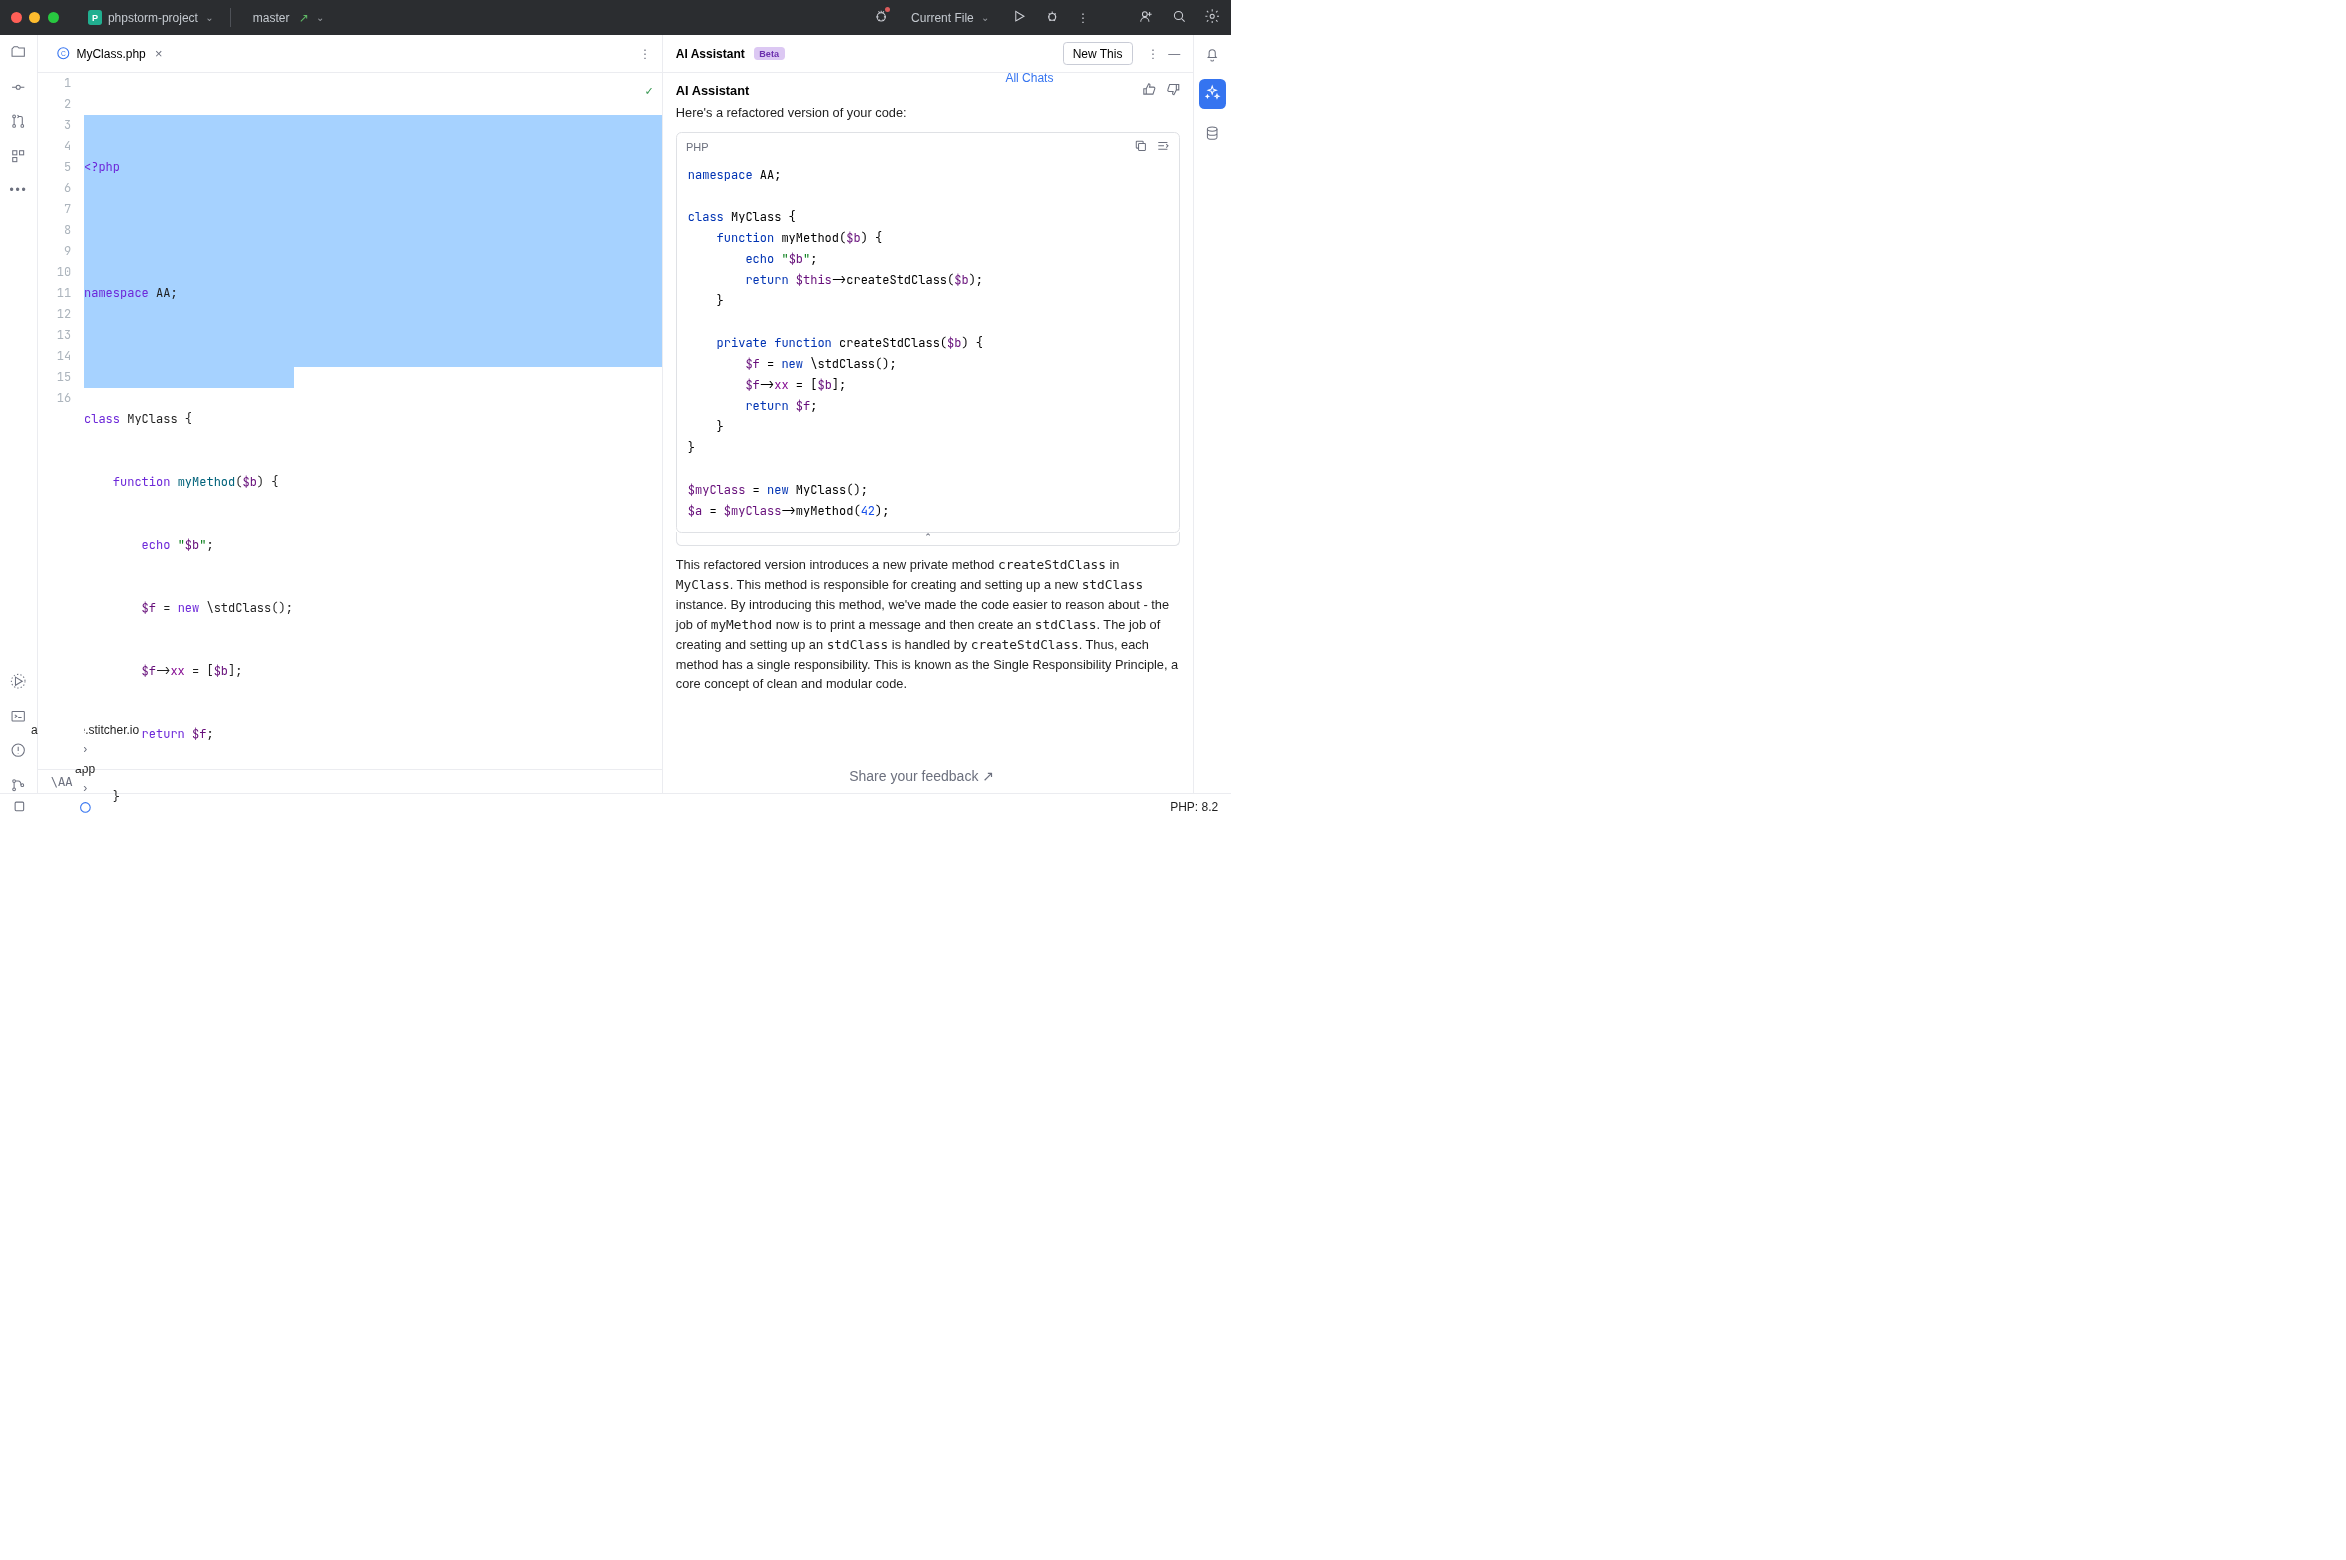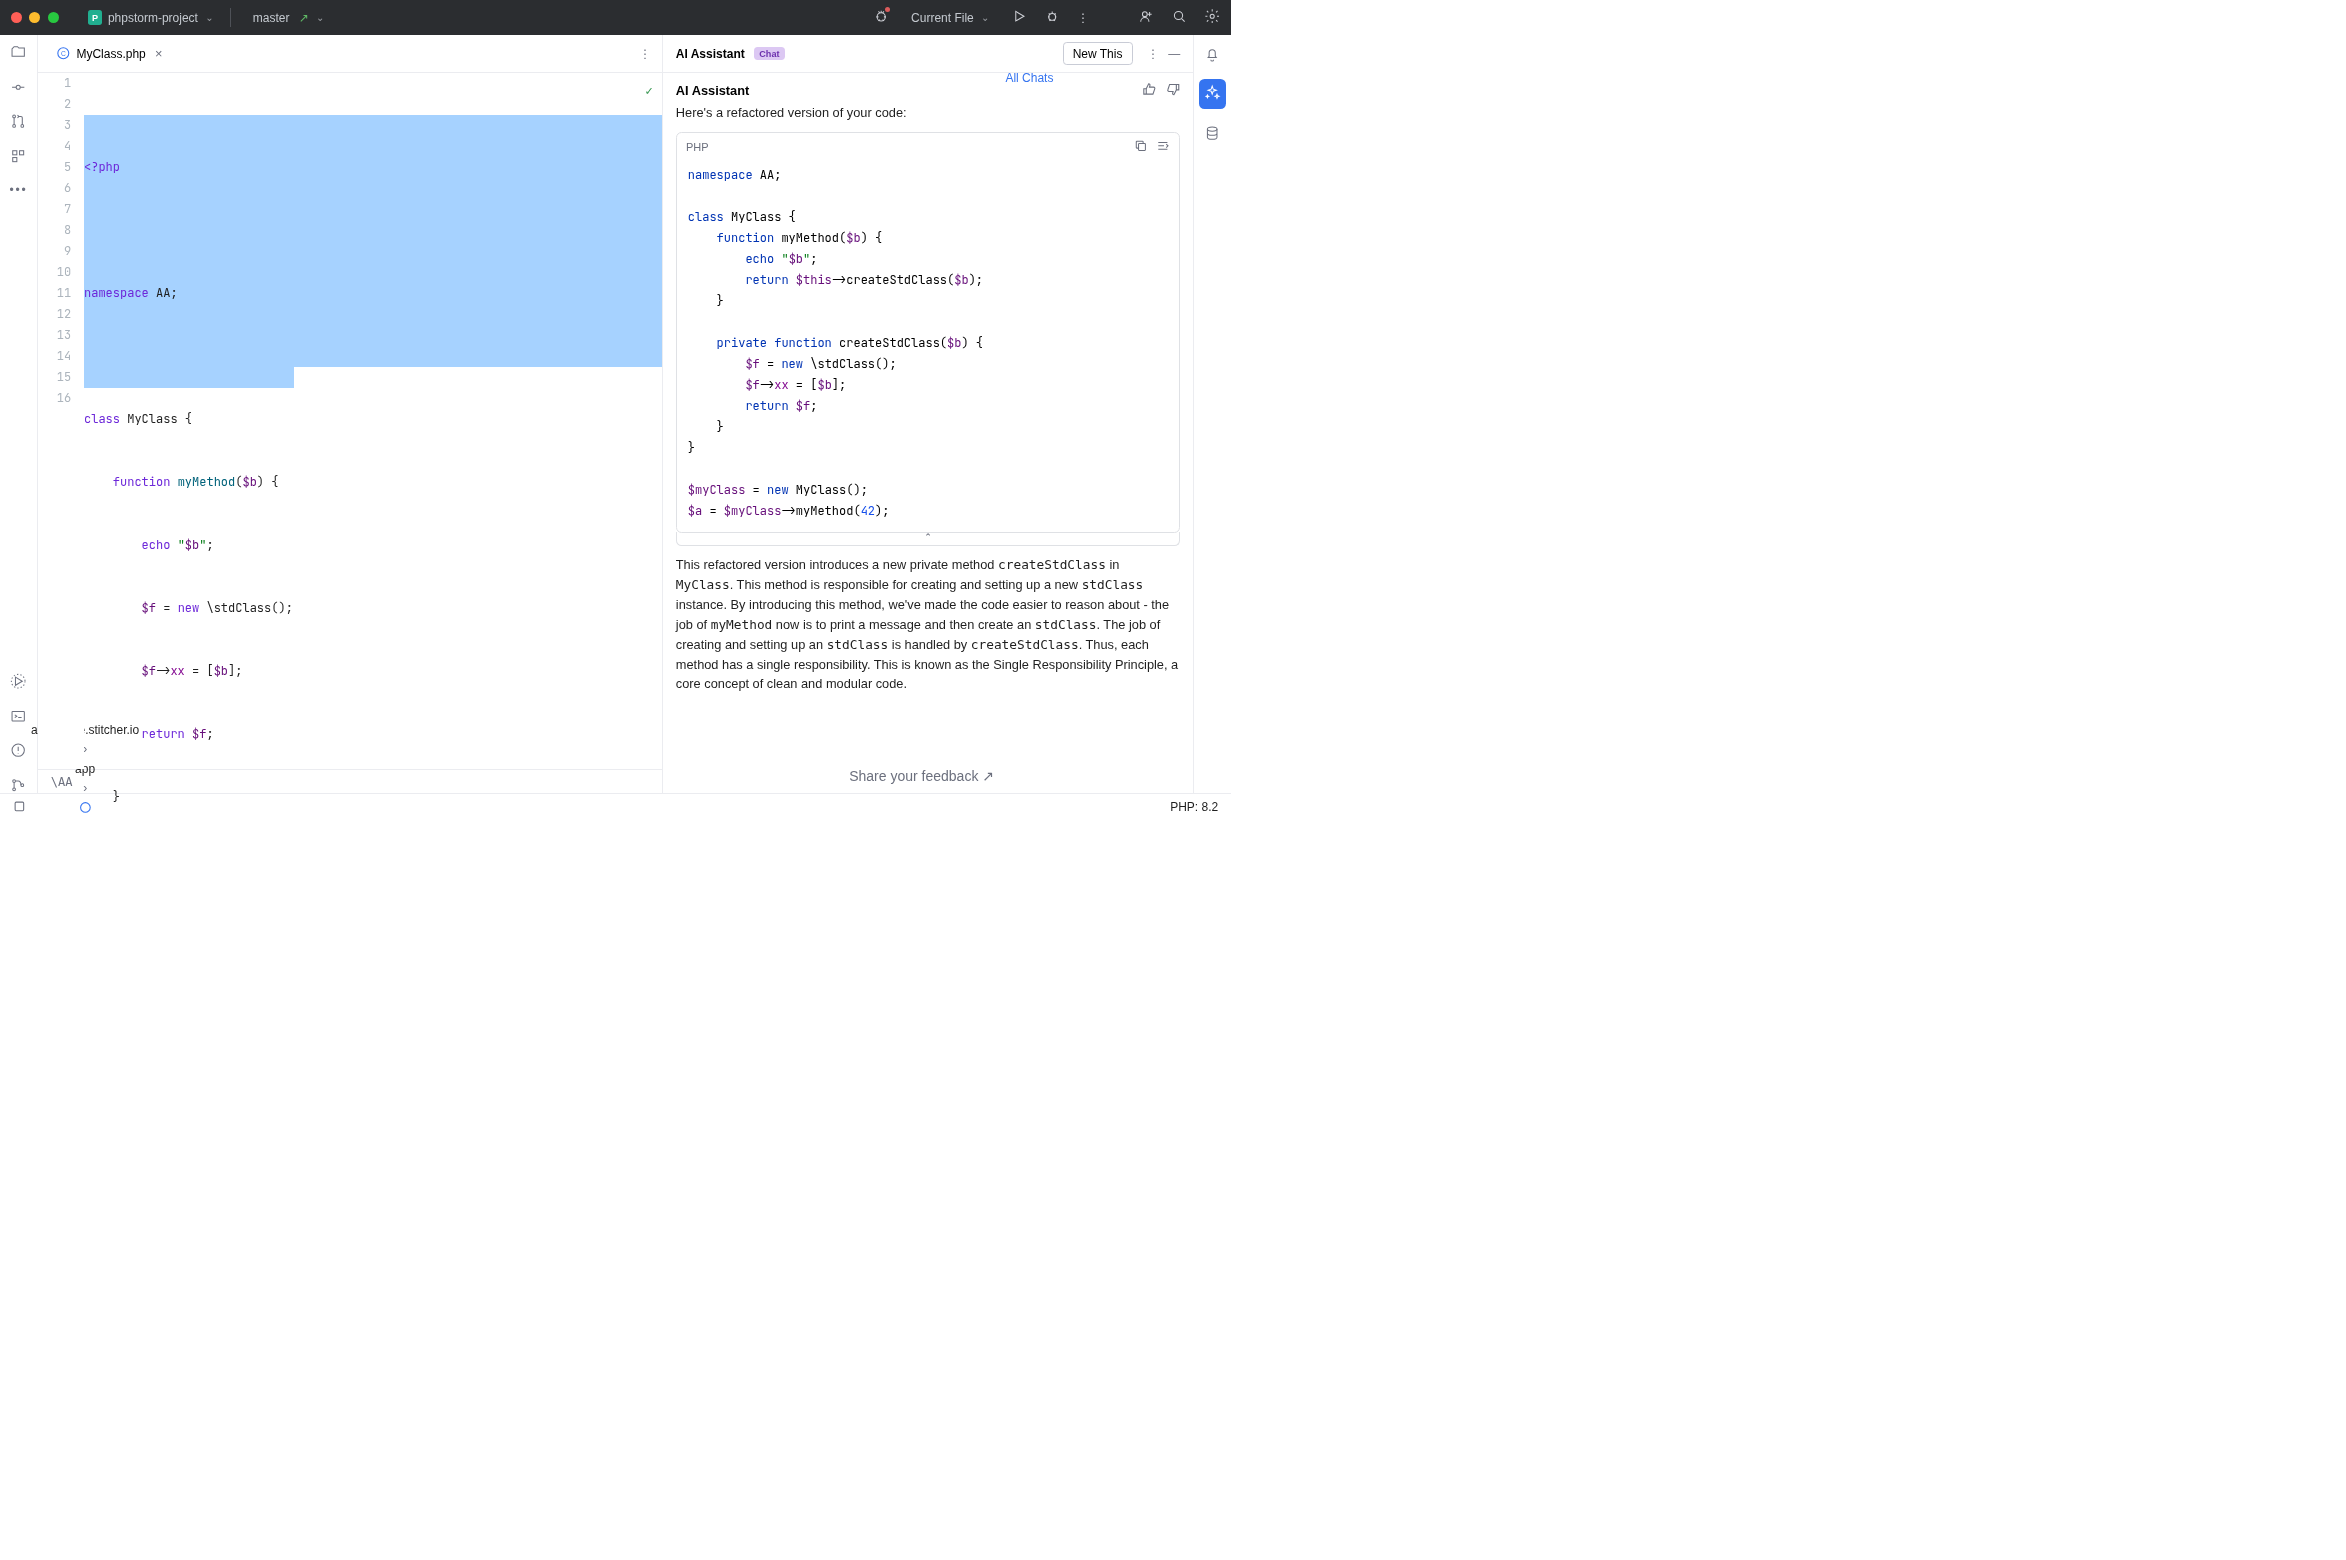--- a/index.html
+++ b/index.html
@@ -264,21 +264,21 @@
       </div>
     </div>
     <div class="bc-path">
         <span>\AA</span>
       </div>
   </div>
 
   <div class="ai-panel">
     <div class="ai-header">
       <span class="ai-title">AI Assistant</span>
-      <span class="badge">Chat</span>
+      <span class="badge">Beta</span>
       <a class="allchats">All Chats</a>
       <span class="newchat">New This</span>
       <span style="color:#6c707e;margin-left:5.5px;">⋮</span>
       <span style="color:#6c707e;">—</span>
     </div>
     <div class="ai-body">
       <div class="msg-head">
         <h3>AI Assistant</h3>
         <div class="thumbs">
           <span>

